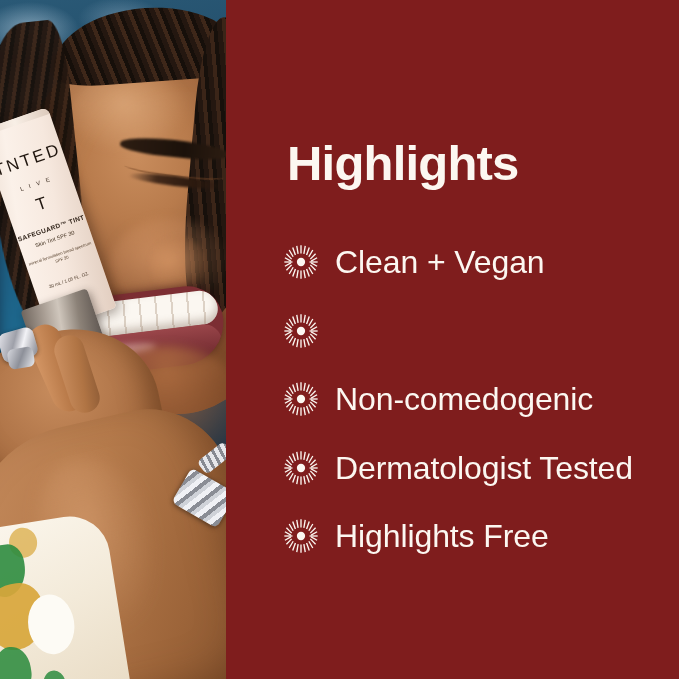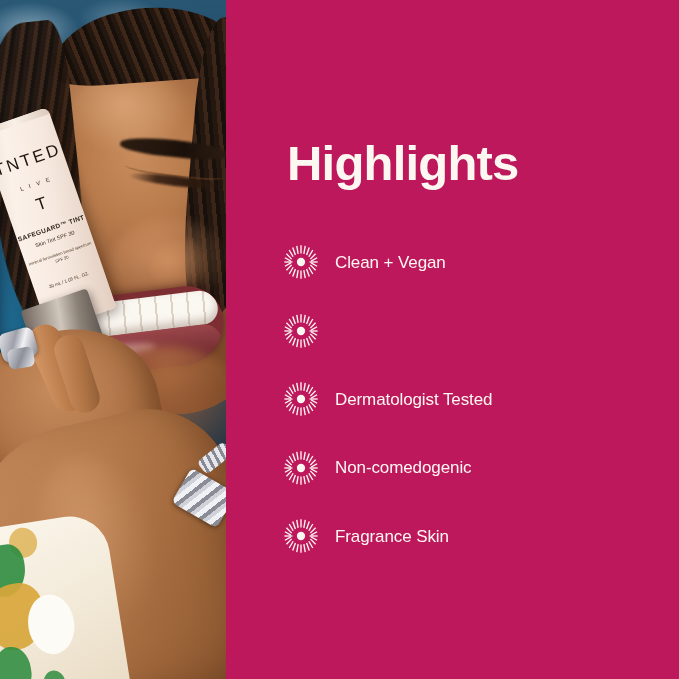--- a/index.html
+++ b/index.html
@@ -444,21 +444,21 @@
     height: 68.5px;
   }
   .item-icon {
     flex: 0 0 36px;
     width: 36px;
     height: 36px;
     display: block;
     margin-right: 16px;
   }
   .item-label {
-    font-size: 17px;
+    font-size: 32px;
     letter-spacing: -0.1px;
     line-height: 1;
     white-space: nowrap;
   }
 </style>
 </head>
 <body>
 
 <div class="canvas" style="width: 679px; height: 679px;">
 
@@ -513,21 +513,21 @@
     <div class="shirt">
       <div class="shirt-yellow2" style="background: rgb(216, 166, 59);"></div>
       <div class="shirt-green-a" style="background: rgb(45, 140, 63);"></div>
       <div class="shirt-yellow" style="background: rgb(216, 166, 59);"></div>
       <div class="shirt-white"></div>
       <div class="shirt-green-b" style="background: rgb(45, 140, 63);"></div>
       <div class="shirt-green-c" style="background: rgb(45, 140, 63);"></div>
     </div>
   </div>
 
-  <div class="info-panel" style="background: #be185d; color: rgb(252, 247, 241);">
+  <div class="info-panel" style="background: #7f1d1d; color: rgb(252, 247, 241);">
     <h1 class="heading">Highlights</h1>
 
     <ul class="list">
       <li class="list-item">
         <span class="item-icon" style="color: rgb(252, 247, 241);">
           <svg viewBox="0 0 40 40" width="36" height="36" aria-hidden="true">
             <g stroke="currentColor" stroke-width="1.5" stroke-linecap="butt">
               <line x1="20" y1="1.5" x2="20" y2="10.5"></line>
               <line x1="24.7" y1="2.1" x2="23.2" y2="11.0"></line>
               <line x1="29.2" y1="3.8" x2="26.2" y2="12.2"></line>
@@ -618,21 +618,21 @@
               <line x1="1.5" y1="20" x2="10.5" y2="20"></line>
               <line x1="2.1" y1="15.3" x2="8.8" y2="19.0"></line>
               <line x1="3.8" y1="10.8" x2="9.6" y2="16.8"></line>
               <line x1="6.9" y1="6.7" x2="11.3" y2="14.2"></line>
               <line x1="10.8" y1="3.8" x2="13.8" y2="12.2"></line>
               <line x1="15.3" y1="2.1" x2="16.8" y2="11.0"></line>
             </g>
             <circle cx="20" cy="20" r="4.6" fill="currentColor"></circle>
           </svg>
         </span>
-        <span class="item-label">Dermatologist Tested</span>
+        <span class="item-label">Non-comedogenic</span>
       </li>
 
       <li class="list-item">
         <span class="item-icon" style="color: rgb(252, 247, 241);">
           <svg viewBox="0 0 40 40" width="36" height="36" aria-hidden="true">
             <g stroke="currentColor" stroke-width="1.5" stroke-linecap="butt">
               <line x1="20" y1="1.5" x2="20" y2="10.5"></line>
               <line x1="24.7" y1="2.1" x2="23.2" y2="11.0"></line>
               <line x1="29.2" y1="3.8" x2="26.2" y2="12.2"></line>
               <line x1="33.1" y1="6.7" x2="28.7" y2="14.2"></line>
@@ -653,21 +653,21 @@
               <line x1="1.5" y1="20" x2="10.5" y2="20"></line>
               <line x1="2.1" y1="15.3" x2="8.8" y2="19.0"></line>
               <line x1="3.8" y1="10.8" x2="9.6" y2="16.8"></line>
               <line x1="6.9" y1="6.7" x2="11.3" y2="14.2"></line>
               <line x1="10.8" y1="3.8" x2="13.8" y2="12.2"></line>
               <line x1="15.3" y1="2.1" x2="16.8" y2="11.0"></line>
             </g>
             <circle cx="20" cy="20" r="4.6" fill="currentColor"></circle>
           </svg>
         </span>
-        <span class="item-label">Non-comedogenic</span>
+        <span class="item-label">Dermatologist Tested</span>
       </li>
 
       <li class="list-item">
         <span class="item-icon" style="color: rgb(252, 247, 241);">
           <svg viewBox="0 0 40 40" width="36" height="36" aria-hidden="true">
             <g stroke="currentColor" stroke-width="1.5" stroke-linecap="butt">
               <line x1="20" y1="1.5" x2="20" y2="10.5"></line>
               <line x1="24.7" y1="2.1" x2="23.2" y2="11.0"></line>
               <line x1="29.2" y1="3.8" x2="26.2" y2="12.2"></line>
               <line x1="33.1" y1="6.7" x2="28.7" y2="14.2"></line>
@@ -688,18 +688,18 @@
               <line x1="1.5" y1="20" x2="10.5" y2="20"></line>
               <line x1="2.1" y1="15.3" x2="8.8" y2="19.0"></line>
               <line x1="3.8" y1="10.8" x2="9.6" y2="16.8"></line>
               <line x1="6.9" y1="6.7" x2="11.3" y2="14.2"></line>
               <line x1="10.8" y1="3.8" x2="13.8" y2="12.2"></line>
               <line x1="15.3" y1="2.1" x2="16.8" y2="11.0"></line>
             </g>
             <circle cx="20" cy="20" r="4.6" fill="currentColor"></circle>
           </svg>
         </span>
-        <span class="item-label">Fragrance Skin</span>
+        <span class="item-label">Highlights Free</span>
       </li>
     </ul>
   </div>
 
 </div>
 
 </body></html>

